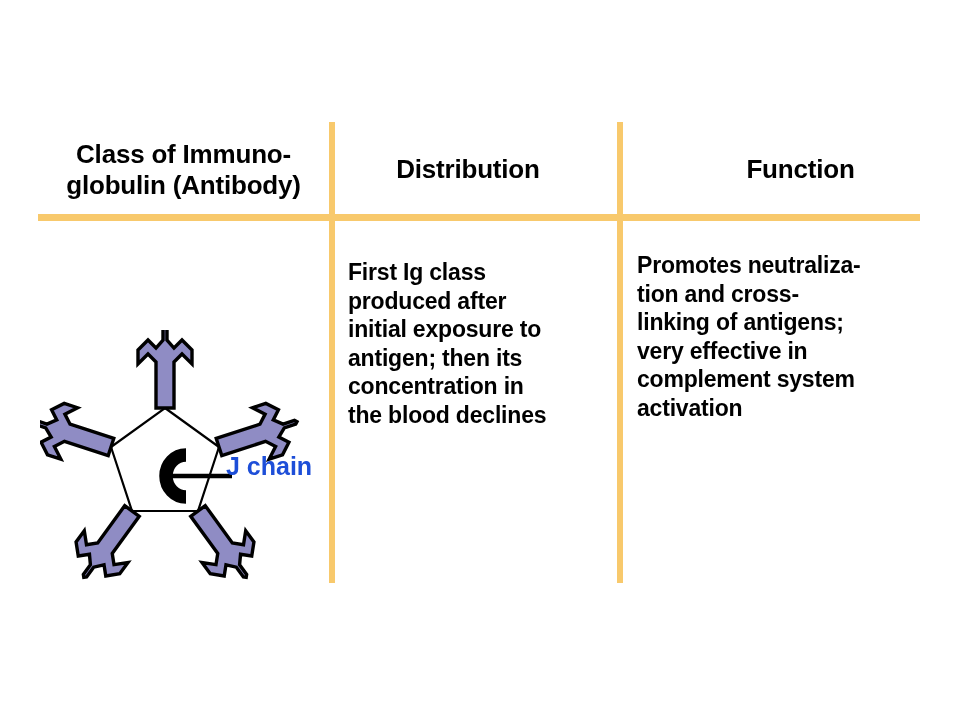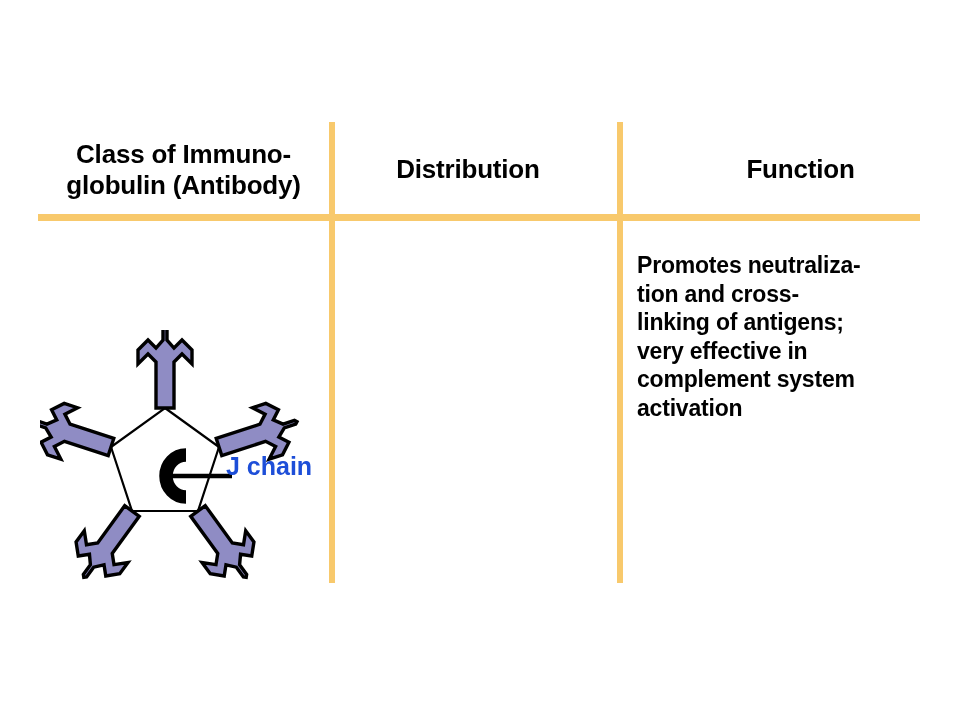--- a/index.html
+++ b/index.html
@@ -126,20 +126,26 @@
 
   <div class="vrule v1"></div>
   <div class="vrule v2"></div>
 
   <div class="col-header h1" style="white-space: pre-line;">Class of Immuno-
 globulin (Antibody)</div>
   <div class="col-header h2">Distribution</div>
   <div class="col-header h3">Function</div>
 
 
+  <div class="cell-text c2">First Ig class
+produced after
+initial exposure to
+antigen; then its
+concentration in
+the blood declines</div>
 
   <div class="cell-text c3">Promotes neutraliza-
 tion and cross-
 linking of antigens;
 very effective in
 complement system
 activation</div>
 
   <div id="pentamer-figure">
     <svg width="300" height="250" viewBox="0 0 300 250" xmlns="http://www.w3.org/2000/svg">

